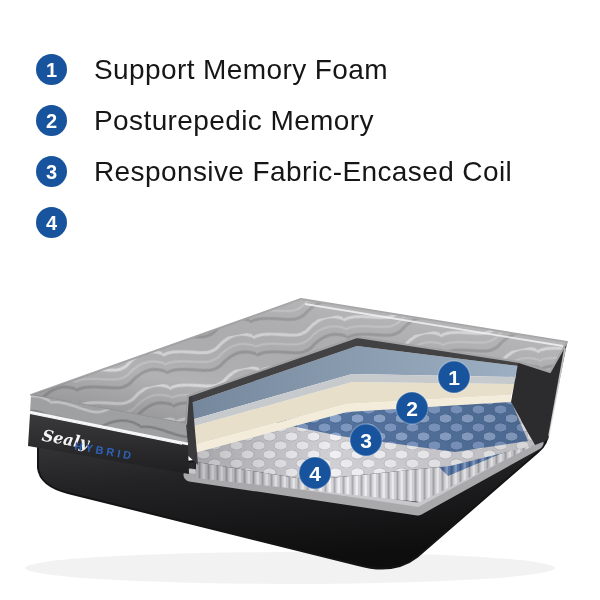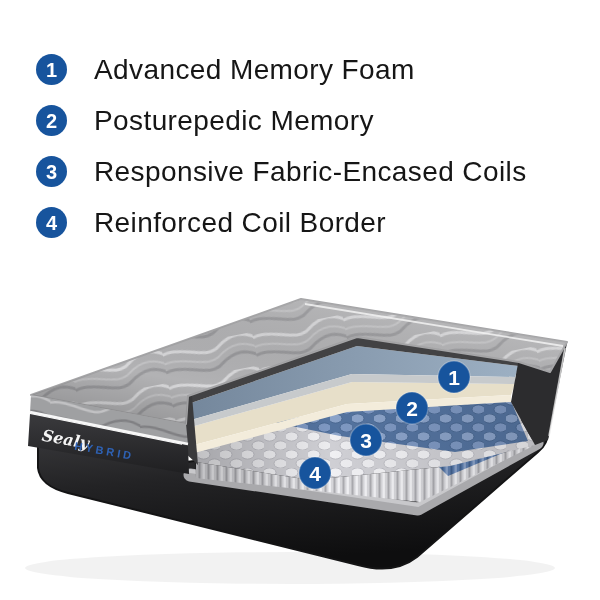--- a/index.html
+++ b/index.html
@@ -174,29 +174,28 @@
       <g>
         <circle cx="315" cy="473" r="16" fill="var(--accent,#17549D)" stroke="#ffffff" stroke-opacity="0.25" stroke-width="1.5"></circle>
         <text class="badge-num" x="315" y="480.5">4</text>
       </g>
     </svg>
   </div>
 
   <ul class="legend">
     <li class="legend-item">
       <span class="legend-badge">1</span>
-      <span class="legend-label">Advanced Memory Foam</span>
+      <span class="legend-label">Support Memory Foam</span>
     </li>
     <li class="legend-item">
       <span class="legend-badge">2</span>
       <span class="legend-label">Posturepedic Memory</span>
     </li>
     <li class="legend-item">
       <span class="legend-badge">3</span>
-      <span class="legend-label">Responsive Fabric-Encased Coils</span>
+      <span class="legend-label">Responsive Fabric-Encased Coil</span>
     </li>
     <li class="legend-item">
       <span class="legend-badge">4</span>
-      <span class="legend-label">Reinforced Coil Border</span>
     </li>
   </ul>
 
 </div>
 
 </body></html>

